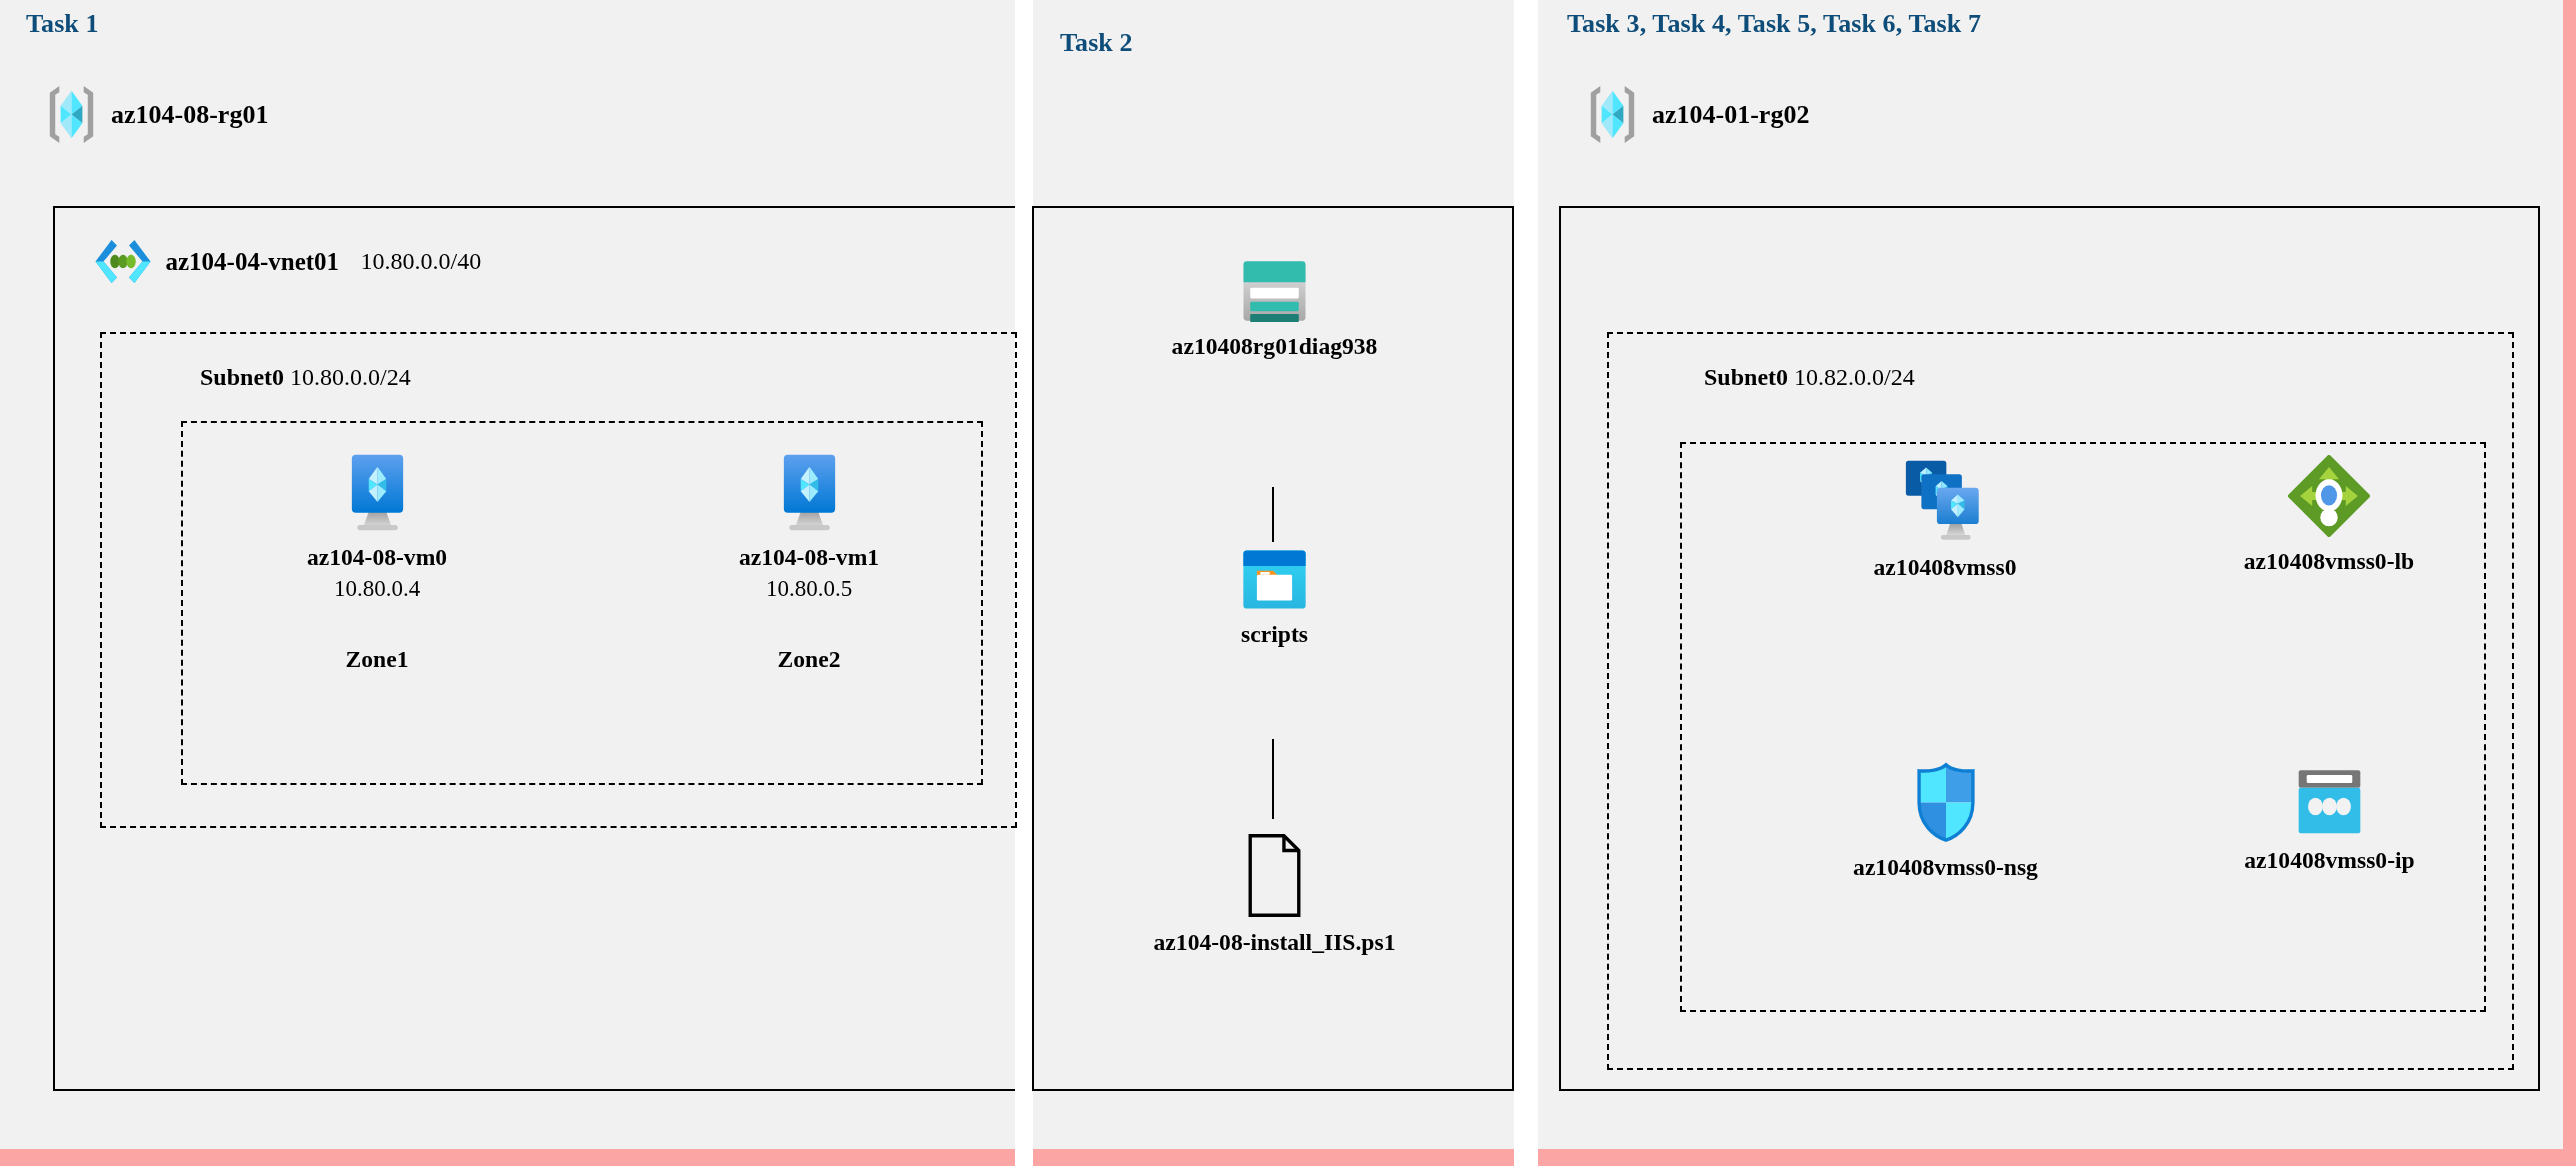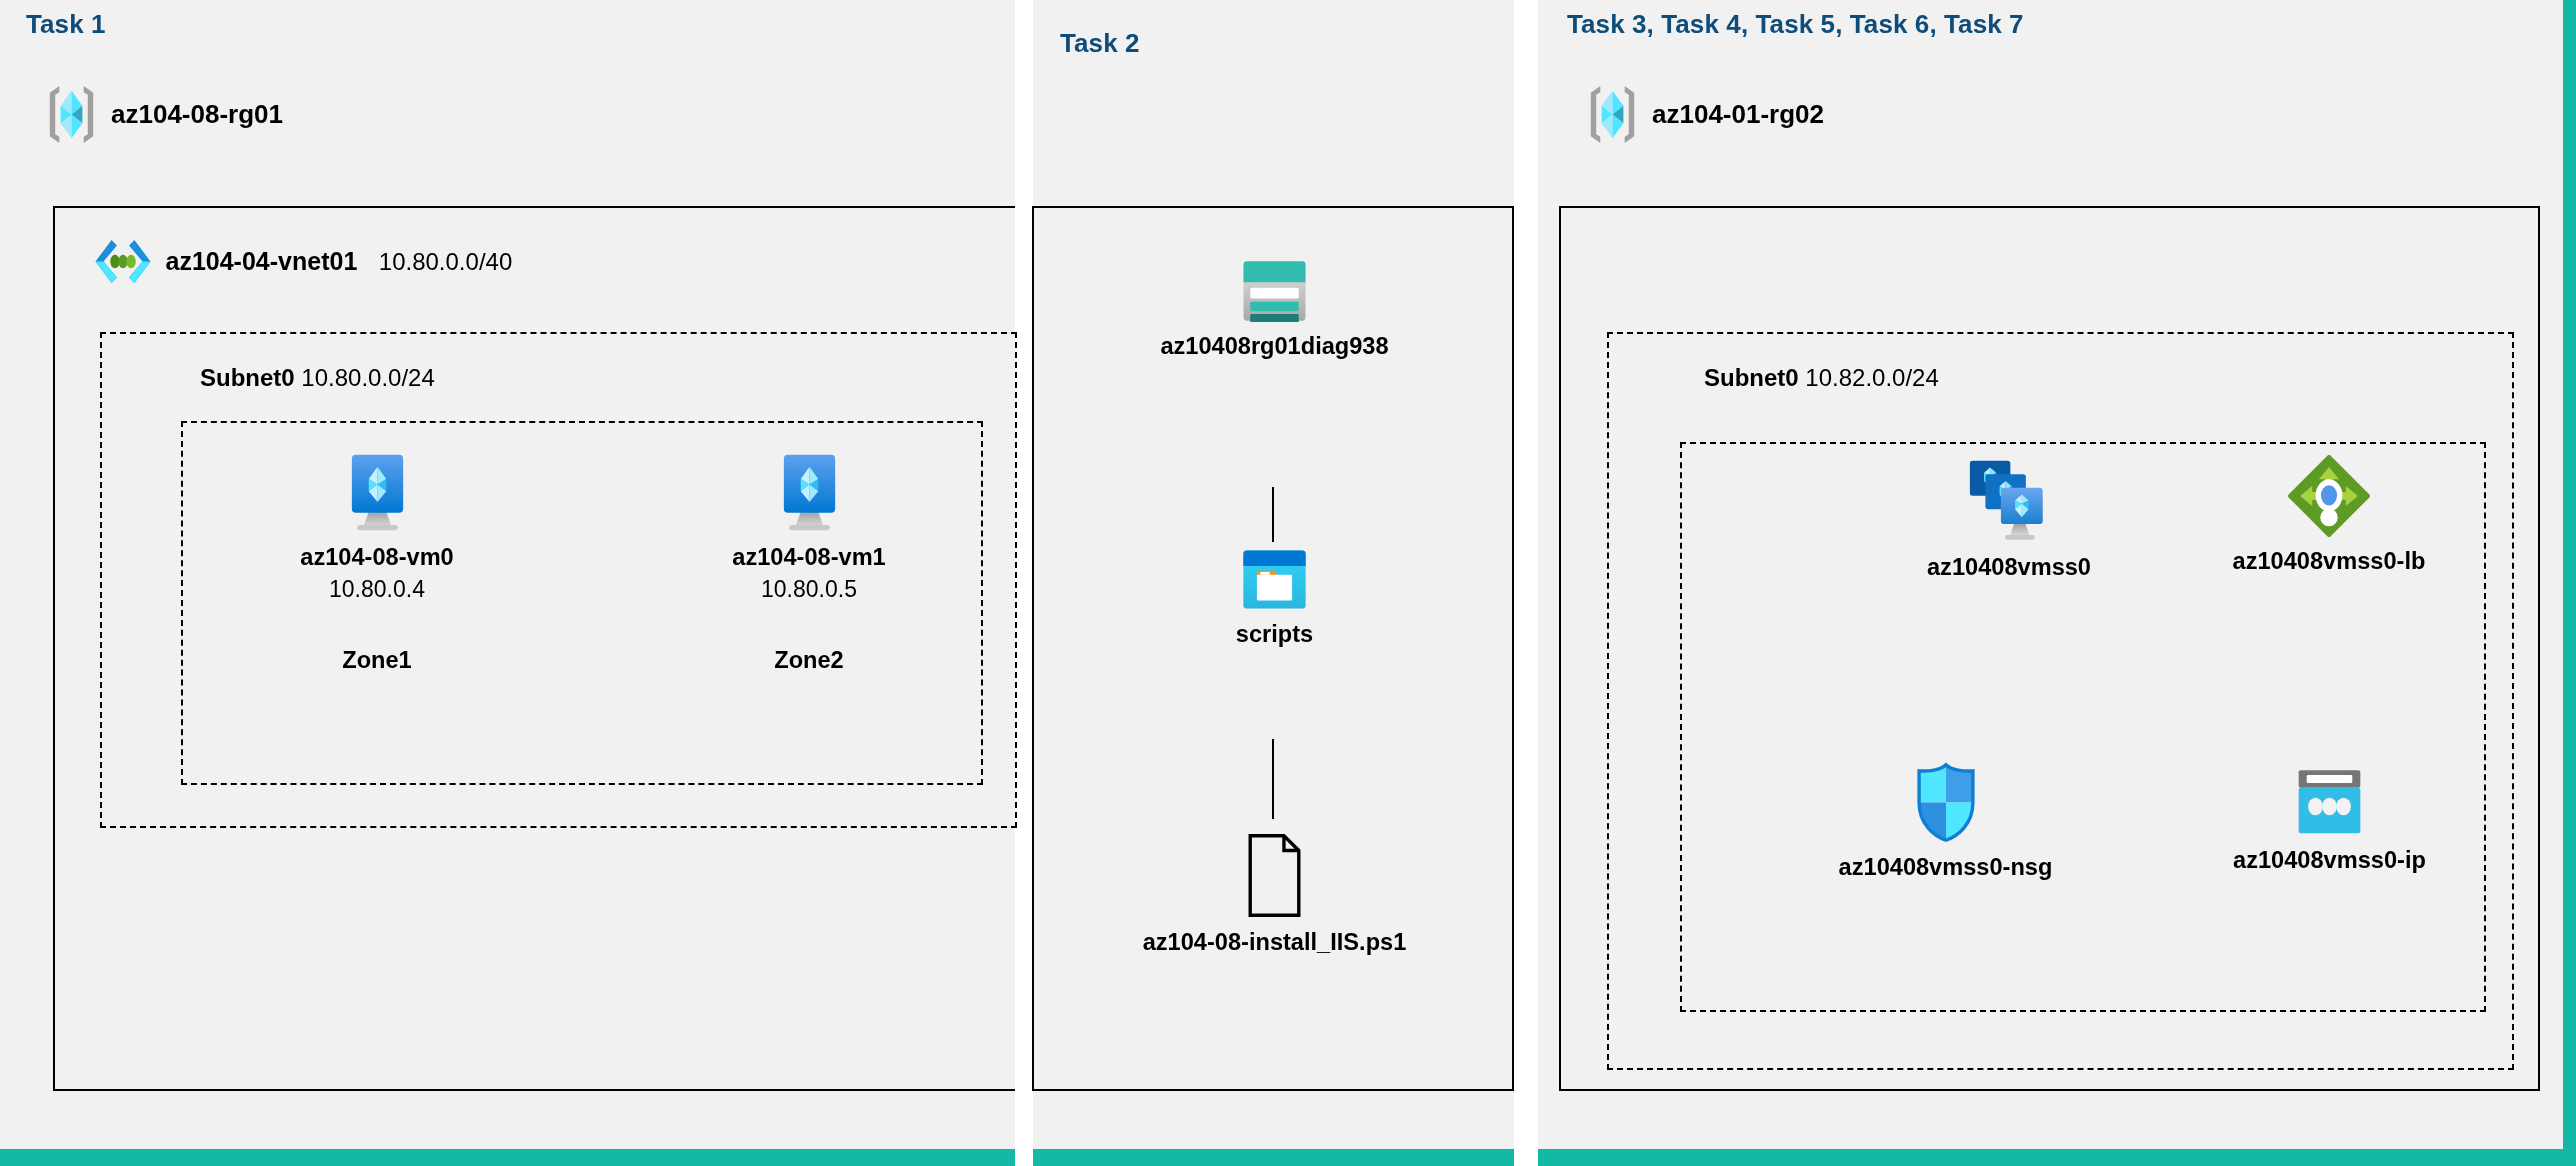--- a/index.html
+++ b/index.html
@@ -5,22 +5,23 @@
   html, body {
     margin: 0;
     padding: 0;
     background: #ffffff;
     font-family: "Liberation Sans", sans-serif;
   }
   #canvas {
     position: relative;
     width: 2576px;
     height: 1166px;
-    background: #14b8a6;
+    background: #fca5a5;
     overflow: hidden;
+    font-family: Liberation Serif, serif;
   }
 
   
   .panel {
     position: absolute;
     background: #f1f1f1;
   }
   #panel-1 { left: 0px;    top: 0px; width: 1015px; height: 1149px; }
   #panel-2 { left: 1032px; top: 0px; width: 482px;  height: 1149px; }
   #panel-3 { left: 1538px; top: 0px; width: 1025px; height: 1149px; }
@@ -158,21 +159,21 @@
   
   #node-vm0 { left: 266px; top: 452px; width: 222px; }
   #node-vm1 { left: 698px; top: 452px; width: 222px; }
 
   
   #node-storage { left: 1160px; top: 260px;  width: 229px; }
   #node-scripts { left: 1187px; top: 549px;  width: 175px; }
   #node-psfile  { left: 1089px; top: 833px; width: 371px; }
 
   
-  #node-vmss    { left: 1864px; top: 458px;  width: 290px; justify-content: flex-end; }
+  #node-vmss    { left: 1800px; top: 458px;  width: 290px; justify-content: flex-end; }
   #node-lb      { left: 2174px; top: 455px;  width: 310px; }
   #node-nsg     { left: 1787px; top: 762px; width: 317px; }
   #node-ip      { left: 2181px; top: 769px; width: 297px; }
 
   
   .connector {
     position: absolute;
     width: 2px;
     background: #000;
     z-index: 4;

